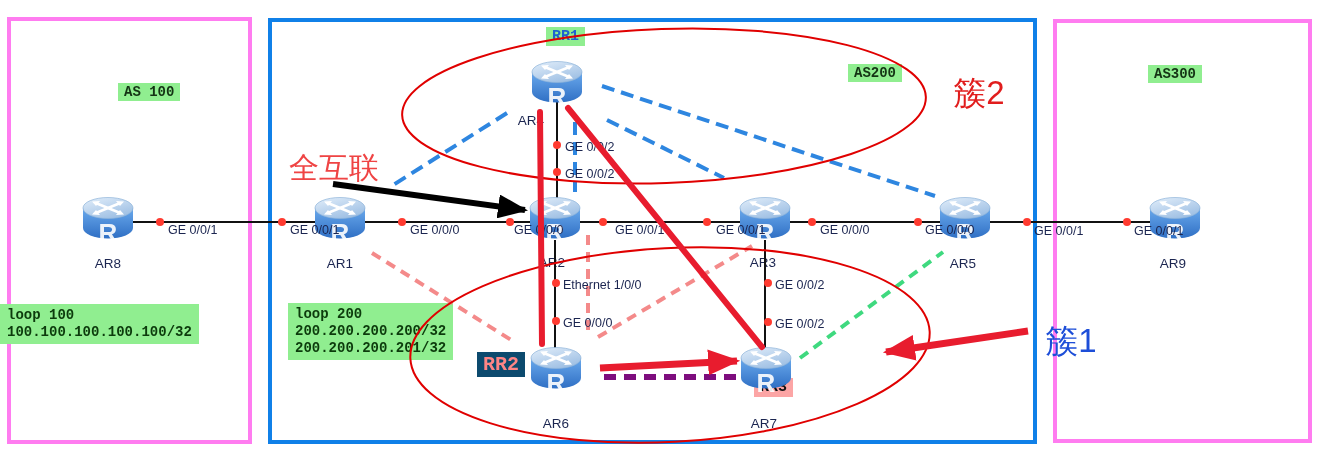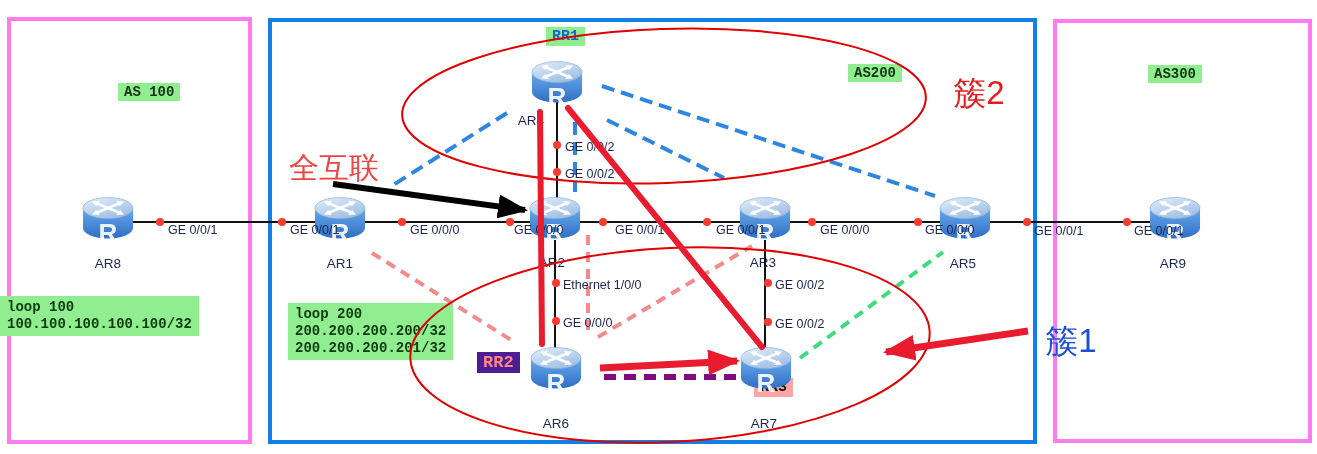--- a/index.html
+++ b/index.html
@@ -21,23 +21,23 @@
 
 <div id="canvas">
   <div id="layer-lower" class="lower">
       <div class="box" style="left: 7px; top: 17px; width: 245px; height: 427px; border-color: rgb(255, 124, 240);"></div>
       <div class="box" style="left: 268px; top: 18px; width: 769px; height: 426px; border-color: rgb(16, 128, 232);"></div>
       <div class="box" style="left: 1053px; top: 19px; width: 259px; height: 424px; border-color: rgb(255, 124, 240);"></div>
       <div class="taglbl" style="left: 118px; top: 83px;">AS 100</div>
       <div class="taglbl" style="left: 848px; top: 64px;">AS200</div>
       <div class="taglbl" style="left: 1136px; top: 65px; margin-left: 12px;">AS300</div>
       <div class="taglbl" style="left: 546px; top: 27px; background: rgb(144, 238, 144); color: rgb(30, 99, 208); font-size: 15px;">RR1</div>
-      <div class="taglbl" style="left: 477px; top: 352px; background: #4c1d95; color: rgb(255, 133, 133); font-size: 17px;">RR2</div>
+      <div class="taglbl" style="left: 477px; top: 352px; background: #0c4a6e; color: rgb(255, 133, 133); font-size: 20px;">RR2</div>
       <div class="taglbl" style="left: 754px; top: 378px; background: #fca5a5; color: rgb(17, 17, 17); font-size: 15px;">RR3</div>
-      <div class="note" style="left: 0px; top: 296px;"><div>loop 100</div><div>100.100.100.100.100/32</div></div>
+      <div class="note" style="left: 0px; top: 304px;"><div>loop 100</div><div>100.100.100.100.100/32</div></div>
       <div class="note" style="left: 288px; top: 303px;"><div>loop 200</div><div>200.200.200.200/32</div><div>200.200.200.201/32</div></div>
       <div class="rname" style="left: 108px; top: 256px;">AR8</div>
       <div class="rname" style="left: 340px; top: 256px;">AR1</div>
       <div class="rname" style="left: 552px; top: 255px;">AR2</div>
       <div class="rname" style="left: 763px; top: 255px;">AR3</div>
       <div class="rname" style="left: 963px; top: 256px;">AR5</div>
       <div class="rname" style="left: 1173px; top: 256px;">AR9</div>
       <div class="rname" style="left: 531px; top: 113px;">AR4</div>
       <div class="rname" style="left: 556px; top: 416px;">AR6</div>
       <div class="rname" style="left: 764px; top: 416px;">AR7</div>

